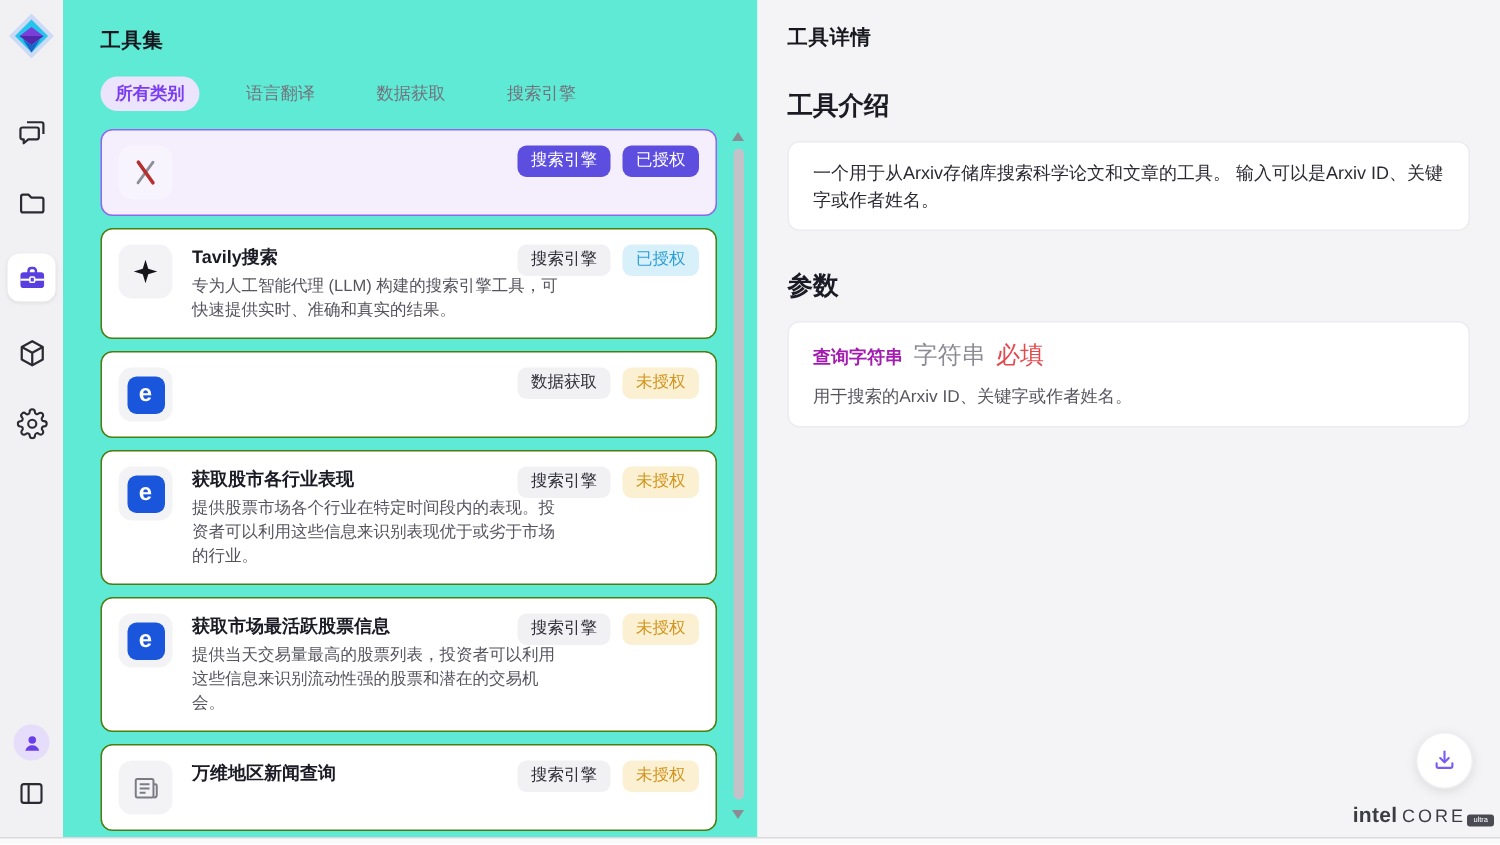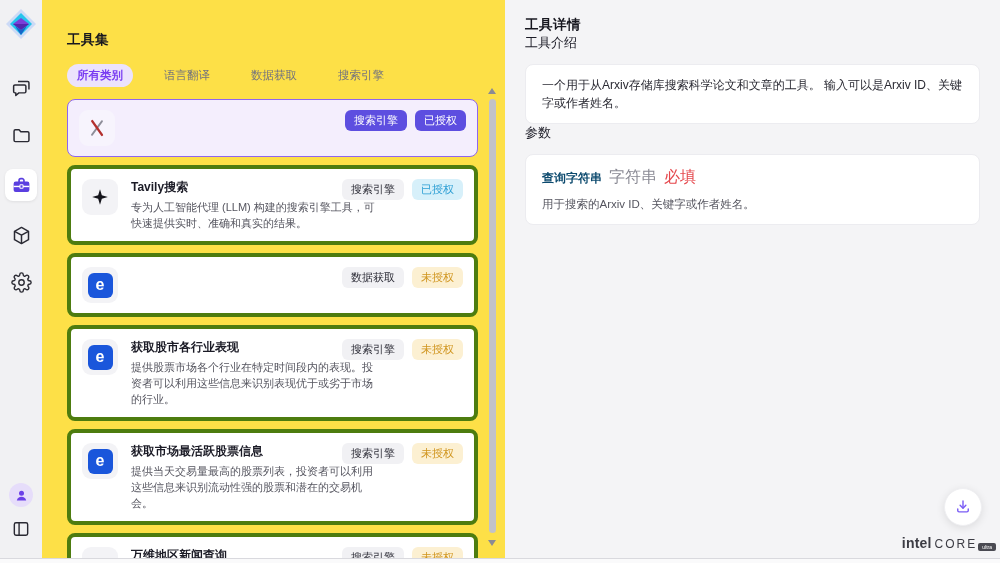--- a/index.html
+++ b/index.html
@@ -10,27 +10,27 @@
   
   .sidebar { width:42px; background:#f1f1f3; display:flex; flex-direction:column; align-items:center; flex:0 0 42px; }
   .logo { width:34px; height:34px; margin-top:7px; display:flex; align-items:center; justify-content:center; }
   .nav { display:flex; flex-direction:column; align-items:center; margin-top:34px; gap:21px; }
   .nav-item { width:26px; height:26px; display:flex; align-items:center; justify-content:center; cursor:pointer; }
   .nav-item.active { width:32px; height:32px; background:#fff; border-radius:8px; box-shadow:0 1px 3px rgba(0,0,0,.08); }
   .sidebar-bottom { margin-top:auto; display:flex; flex-direction:column; align-items:center; gap:9px; margin-bottom:16px; }
   .avatar { width:24px; height:24px; border-radius:50%; background:#e6ddfa; display:flex; align-items:center; justify-content:center; }
 
   
-  .list-panel { width:463px; flex:0 0 463px; background:#fde047; padding:31px 27px 0 25px; position:relative; overflow:hidden; }
+  .list-panel { width:463px; flex:0 0 463px; background:#5eead4; padding:18px 27px 0 25px; position:relative; overflow:hidden; }
   .page-title { font-size:13.5px; font-weight:bold; color:#17171f; letter-spacing:.5px; }
   .tabs { display:flex; align-items:center; gap:21px; margin-top:15px; }
   .tab { font-size:11.5px; color:#73737e; padding:4px 10px; border-radius:12px; cursor:pointer; white-space:nowrap; }
   .tab.active { background:#ece3fc; color:#7a3df2; font-weight:bold; }
   .tool-list { margin-top:12px; display:flex; flex-direction:column; gap:8px; }
-  .tool-card { position:relative; display:flex; align-items:flex-start; background:#fff; border:4px solid #4d7c0f; border-radius:8px; padding:10px 11px; cursor:pointer; }
+  .tool-card { position:relative; display:flex; align-items:flex-start; background:#fff; border:1px solid #4d7c0f; border-radius:8px; padding:10px 11px; cursor:pointer; }
   .tool-card.selected { border:1.5px solid #8f66ee; background:#f4eefd; }
   .tool-icon { width:36px; height:36px; border-radius:9px; background:#f3f3f6; flex:0 0 36px; display:flex; align-items:center; justify-content:center; margin-right:13px; }
   .tool-card.selected .tool-icon { background:#f7f4fd; }
   .blue-chip { width:25px; height:25px; border-radius:6px; background:#1a56db; color:#fff; font-weight:bold; font-size:16px; display:flex; align-items:center; justify-content:center; }
   .tool-body { flex:1; min-width:0; }
   .tool-name { font-size:12px; font-weight:bold; color:#1b1b26; line-height:17px; }
   .tool-desc { font-size:11px; color:#55555f; line-height:16px; margin-top:3px; max-width:252px; }
   .badges { position:absolute; top:10px; right:11px; display:flex; gap:8px; }
   .badge { font-size:11px; line-height:1; padding:5px 9px; border-radius:6px; white-space:nowrap; }
   .badge.solid { background:#5d4ee0; color:#fff; }
@@ -41,26 +41,26 @@
   
   .scrollbar { position:absolute; top:86px; bottom:10px; right:9px; width:8px; }
   .sb-arrow { position:absolute; left:0; width:0; height:0; border-left:4px solid transparent; border-right:4px solid transparent; }
   .sb-up { top:2px; border-bottom:6px solid #8b8b94; }
   .sb-down { bottom:2px; border-top:6px solid #8b8b94; }
   .sb-thumb { position:absolute; top:13px; bottom:15px; left:0.5px; width:7px; border-radius:4px; background:#c2c2c8; }
 
   
   .detail-panel { flex:1; background:#f4f4f6; padding:16px 20px; position:relative; }
   .detail-title { font-size:13.5px; font-weight:bold; color:#17171f; letter-spacing:.5px; }
-  .section-h { font-size:13px; font-weight:normal; color:#1b1b26; }
+  .section-h { font-size:17px; font-weight:bold; color:#1b1b26; margin-top:25px; }
   .dcard { background:#fff; border:1px solid #ececf0; border-radius:8px; margin-top:12px; }
   .dcard.intro { padding:11px 16px; font-size:12px; color:#2a2a33; line-height:1.5; }
   .dcard.param { padding:12px 16px; }
   .param-head { display:flex; align-items:baseline; gap:7px; }
-  .pname { font-size:12px; font-weight:bold; color:#0c4a6e; }
+  .pname { font-size:12px; font-weight:bold; color:#a21caf; }
   .ptype { font-size:16px; color:#8a8a94; }
   .preq { font-size:16px; color:#e5484d;font-family:Liberation Mono, monospace; }
   .pdesc { font-size:11.5px; color:#55555f; margin-top:9px; }
 
   .fab { position:absolute; right:18px; bottom:32px; width:38px; height:38px; border-radius:50%; background:#fff; border:1px solid #efeff2; box-shadow:0 2px 8px rgba(0,0,0,.10); display:flex; align-items:center; justify-content:center; cursor:pointer; }
   .intel { position:absolute; right:4px; bottom:7px; display:flex; align-items:baseline; gap:3px; color:#3c3c44; }
   .intel .iword { font-size:14px; font-weight:bold; letter-spacing:.2px; }
   .intel .cword { font-size:12px; letter-spacing:2px; font-weight:normal; }
   .intel .ultra { font-size:5px; background:#4a4a52; color:#fff; border-radius:2px; padding:1px 4px; align-self:flex-end; margin-left:-2px; }
 

